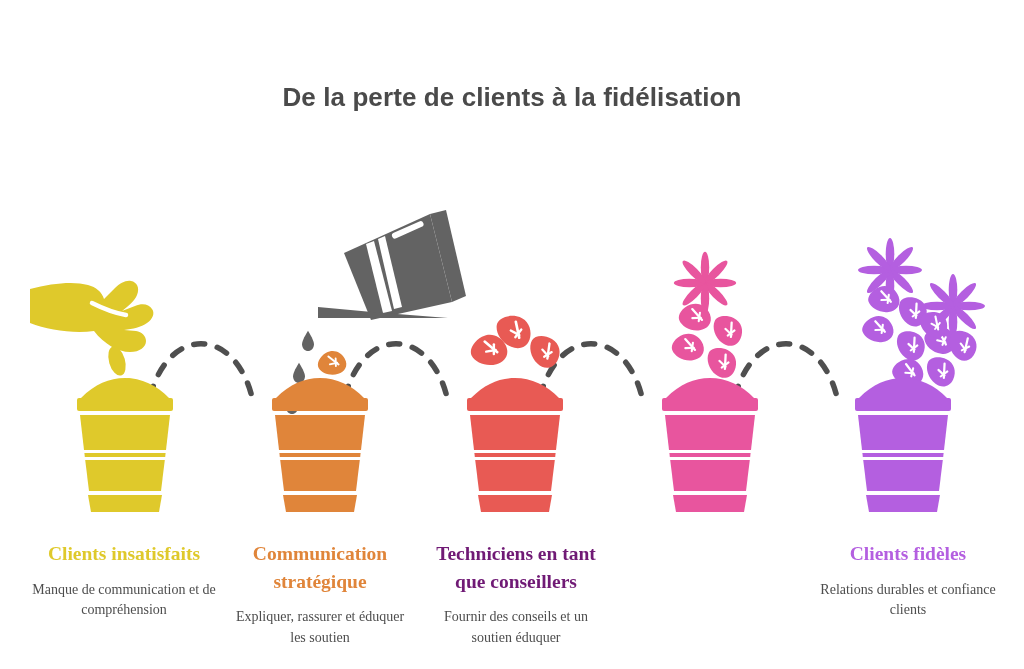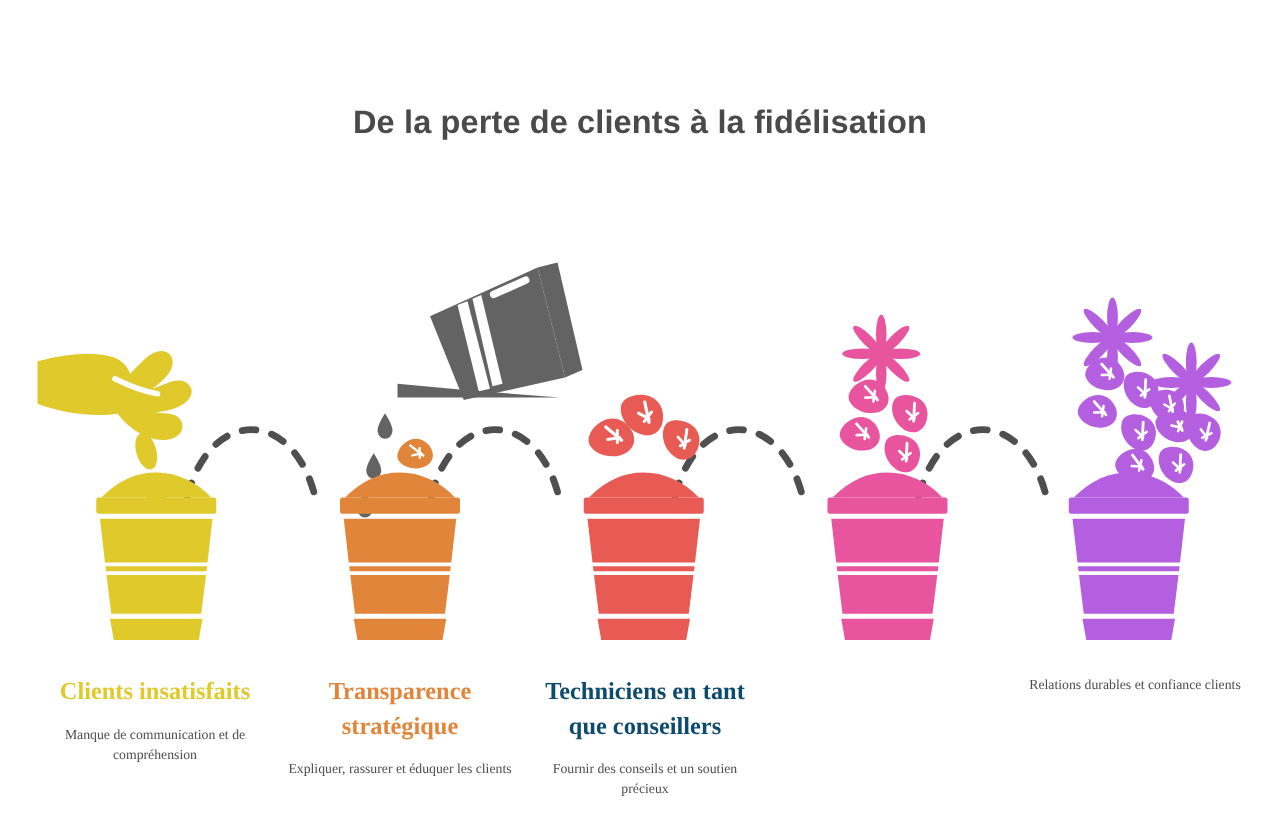--- a/index.html
+++ b/index.html
@@ -66,21 +66,21 @@
   }
   .caption-col.c0 { margin-left: 26px; }
 
   .caption-head {
     font-size: 19.5px;
     font-weight: bold;
     line-height: 1.42;
     margin: 0 0 12px 0;
   }
   .caption-body {
-    font-size: 11px;
+    font-size: 14px;
     color: #4d4d4d;
     line-height: 1.46;
     margin: 0;
   }
 </style>
 </head>
 <body>
 
 <div id="infographic">
 
@@ -283,31 +283,32 @@
   </svg>
 
   <div class="captions">
 
     <div class="caption-col c0">
       <p class="caption-head" style="color:#DFC92B">Clients insatisfaits</p>
       <p class="caption-body">Manque de communication et de compréhension</p>
     </div>
 
     <div class="caption-col">
-      <p class="caption-head" style="color:#E0853A">Transparence stratégique</p>
-      <p class="caption-body">Expliquer, rassurer et éduquer les clients</p>
+      <p class="caption-head" style="color:#E0853A">Communication stratégique</p>
+      <p class="caption-body">Expliquer, rassurer et éduquer les soutien</p>
     </div>
 
     <div class="caption-col">
-      <p class="caption-head" style="color:#0c4a6e">Techniciens en tant que conseillers</p>
-      <p class="caption-body">Fournir des conseils et un soutien précieux</p>
+      <p class="caption-head" style="color:#701a75">Techniciens en tant que conseillers</p>
+      <p class="caption-body">Fournir des conseils et un soutien éduquer</p>
     </div>
 
     <div class="caption-col">
     </div>
 
     <div class="caption-col">
+      <p class="caption-head" style="color:#B45FE0">Clients fidèles</p>
       <p class="caption-body">Relations durables et confiance clients</p>
     </div>
 
   </div>
 
 </div>
 
 </body></html>

